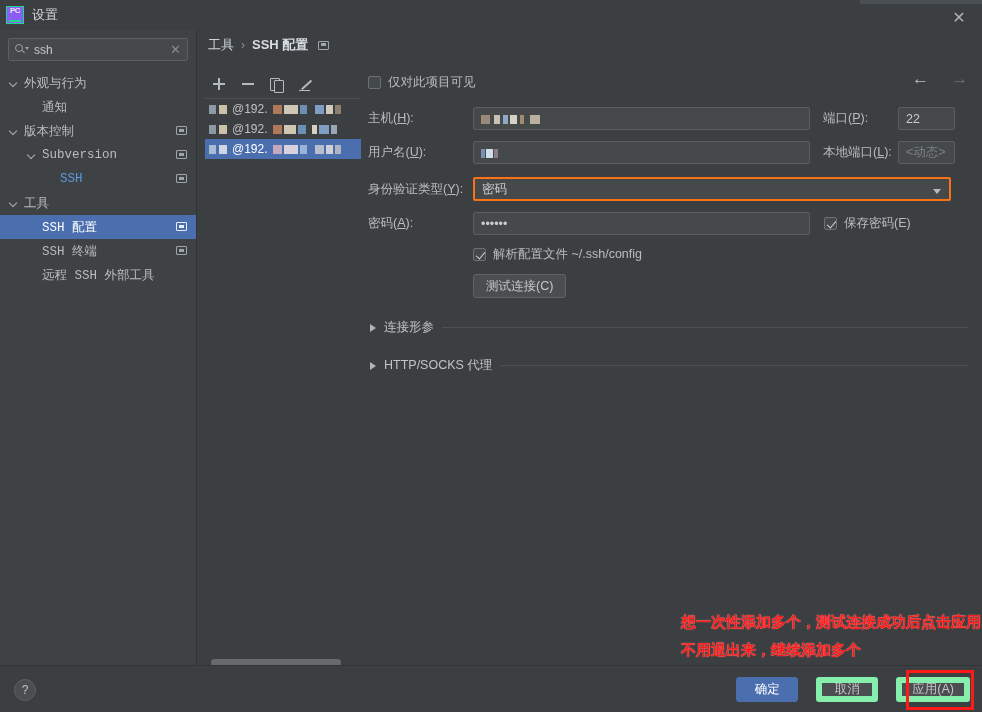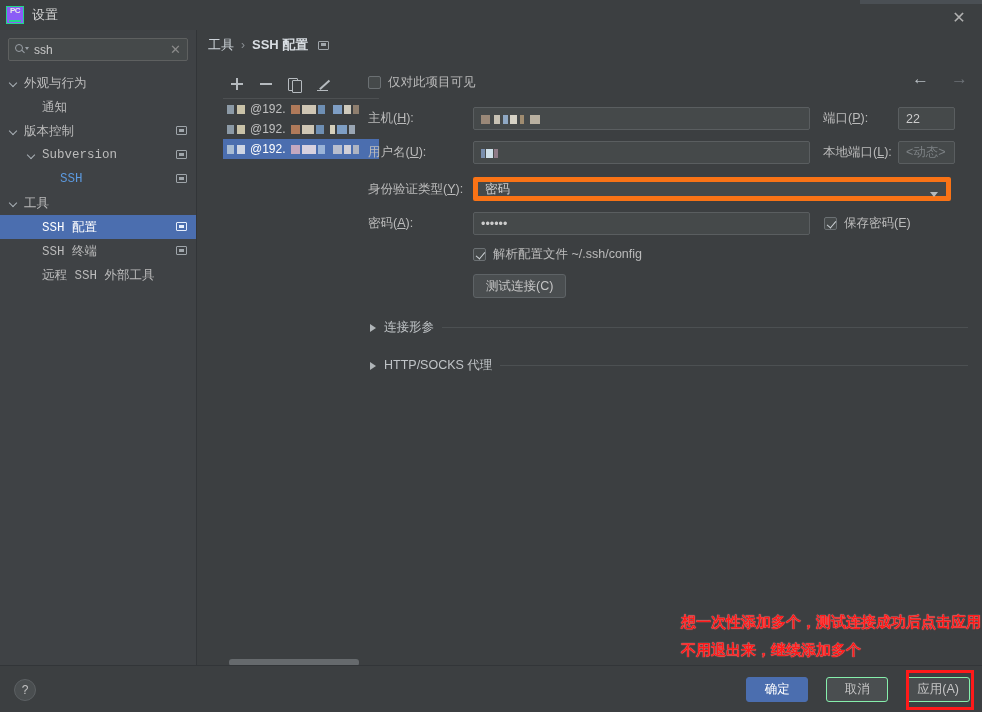--- a/index.html
+++ b/index.html
@@ -109,21 +109,21 @@
   .crumb-icon::after {
     content: ""; position: absolute; left: 1.5px; top: 1.5px; width: 5px; height: 3px; background: #9fa5aa;
   }
   .nav-arrows { position: absolute; right: 14px; top: 40px; display: flex; gap: 22px; }
   .nav-arrow { font-size: 17px; line-height: 1; cursor: pointer; }
   .nav-arrow.back { color: #b9bfc4; }
   .nav-arrow.fwd { color: #6d7277; }
 
   
   .list-panel {
-    position: absolute; left: 25px; top: 42px; width: 156px; height: 608px;
+    position: absolute; left: 7px; top: 42px; width: 156px; height: 608px;
   }
   .list-toolbar { height: 24px; display: flex; align-items: center; gap: 13px; padding-left: 6px; }
   .tb-icon { width: 16px; height: 16px; position: relative; cursor: pointer; }
   .ic-plus::before, .ic-plus::after {
     content: ""; position: absolute; background: #b6bbbf;
   }
   .ic-plus::before { left: 2px; top: 7.3px; width: 12px; height: 1.6px; }
   .ic-plus::after { left: 7.2px; top: 2px; width: 1.6px; height: 12px; }
   .ic-minus::before { content: ""; position: absolute; left: 2px; top: 7.3px; width: 12px; height: 1.6px; background: #b6bbbf; }
   .ic-copy::before {
@@ -175,21 +175,21 @@
   .field {
     height: 23px; background: #45494a; border: 1px solid #5a5e60; border-radius: 2px;
     display: flex; align-items: center; padding: 0 7px; font-size: 12.5px; color: #cccccc;
     position: relative; overflow: hidden;
   }
   .field.placeholder { color: #7d8285; }
   .field.wide { width: 337px; }
   .field.port { width: 57px; }
   .side-label { width: 75px; font-size: 12.5px; color: #bbbbbb; text-align: left; margin-left: 13px; flex: none; }
   .select {
-    width: 478px; height: 24px; background: #45494a; border: 5px solid #f97316; border-radius: 2px;
+    width: 478px; height: 24px; background: #45494a; border: 2px solid #f97316; border-radius: 2px;
     display: flex; align-items: center; padding: 0 7px; font-size: 12.5px; color: #cccccc;
     position: relative; cursor: pointer;
   }
   .sel-arrow {
     position: absolute; right: 8px; top: 10px;
     border-left: 4.5px solid transparent; border-right: 4.5px solid transparent; border-top: 5px solid #b5babd;
   }
   .indent { margin-left: 105px; }
   .btn-plain {
     display: inline-flex; align-items: center; justify-content: center;
@@ -224,21 +224,21 @@
     display: flex; align-items: center; justify-content: center;
     font-size: 12px; color: #c2c2c2; cursor: pointer;
   }
   .btn-row { position: absolute; right: 12px; top: 11px; display: flex; gap: 18px; }
   .dlg-btn {
     height: 25px; min-width: 62px; padding: 0 10px; border-radius: 3px;
     display: flex; align-items: center; justify-content: center;
     font-size: 12.5px; cursor: pointer;
   }
   .dlg-btn.primary { background: #4b6eaf; border: 1px solid #4b6eaf; color: #ffffff; }
-  .dlg-btn.normal { background: #4a4e50; border: 1px solid #86efac; color: #c6c6c6; }
+  .dlg-btn.normal { background: #4a4e50; border: 6px solid #86efac; color: #c6c6c6; }
   .apply-hl {
     position: absolute; right: 8px; top: 4px; width: 68px; height: 40px;
     border: 3px solid #ff1a1a; pointer-events: none;
   }
   .watermark {
     position: absolute; left: 742px; top: 672px; font-size: 20px;
     color: rgba(210,215,220,0.78); white-space: nowrap; pointer-events: none;
   }
   .wm-csdn { color: rgba(150,180,225,0.9); }
 </style>

